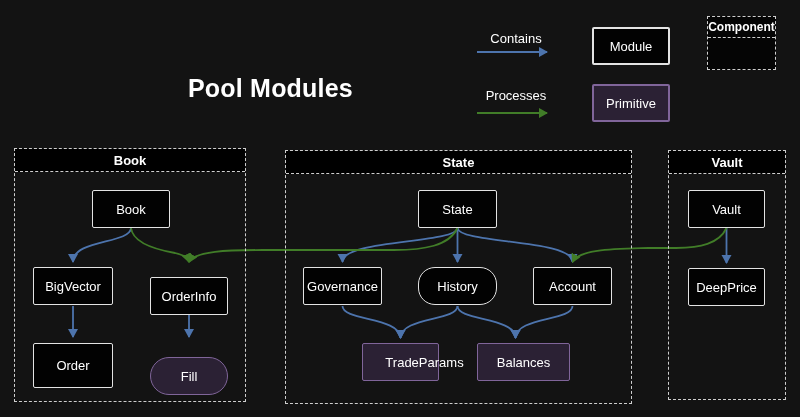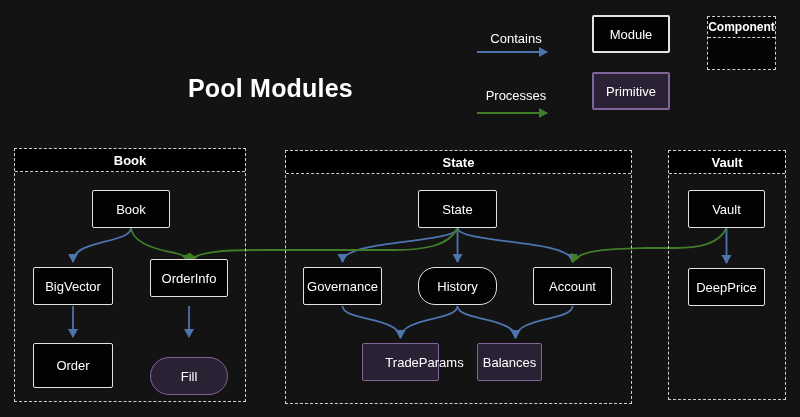--- a/index.html
+++ b/index.html
@@ -24,20 +24,21 @@
   .legend-label{
     position:absolute;width:120px;text-align:center;font-size:13px;
   }
   .lbl-contains{left:456px;top:31px;}
   .lbl-processes{left:456px;top:88px;}
   .legend-node{
     position:absolute;width:78px;height:38px;display:flex;align-items:center;
     justify-content:center;font-size:13px;border-radius:2px;
     background:var(--module-fill);border:2px solid var(--module-border);
     box-sizing:border-box;
+    margin-top:12px;
   }
   .legend-module{left:592px;top:15px;}
   .legend-primitive{
     left:592px;top:72px;background:var(--primitive-fill);
     border:2px solid var(--primitive-border);
   }
   .legend-component{
     position:absolute;left:707px;top:16px;width:69px;height:54px;
     border:1.6px dashed var(--container-dash);box-sizing:border-box;
     background:#050505;
@@ -65,29 +66,29 @@
     position:absolute;display:flex;align-items:center;justify-content:center;
     font-size:13px;background:var(--module-fill);
     border:1.6px solid var(--module-border);border-radius:2px;
     box-sizing:border-box;color:var(--text);
   }
   .node.primitive{
     background:var(--primitive-fill);border-color:var(--primitive-border);
   }
   .n-book{left:92px;top:190px;width:78px;height:38px;}
   .n-bigvector{left:33px;top:267px;width:80px;height:38px;}
-  .n-orderinfo{left:150px;top:259px;width:78px;height:38px;}
+  .n-orderinfo{left:150px;top:277px;width:78px;height:38px;}
   .n-order{left:33px;top:343px;width:80px;height:45px;}
   .n-fill{left:150px;top:357px;width:78px;height:38px;border-radius:19px;}
   .n-state{left:418px;top:190px;width:79px;height:38px;}
   .n-governance{left:303px;top:267px;width:79px;height:38px;}
   .n-history{left:418px;top:267px;width:79px;height:38px;border-radius:17px;}
   .n-account{left:533px;top:267px;width:79px;height:38px;}
   .n-tradeparams{left:362px;top:343px;width:77px;height:38px;padding-left:48px;}
-  .n-balances{left:477px;top:343px;width:65px;height:38px;}
+  .n-balances{left:477px;top:343px;width:93px;height:38px;}
   .n-vault{left:688px;top:190px;width:77px;height:38px;}
   .n-deepprice{left:688px;top:268px;width:77px;height:38px;}
   
   svg.edges{position:absolute;inset:0;pointer-events:none;}
   .eb{stroke:var(--contains-arrow);stroke-width:1.8;fill:none;}
   .eg{stroke:var(--processes-arrow);stroke-width:1.8;fill:none;}
   .mb{fill:var(--contains-arrow);}
   .mg{fill:var(--processes-arrow);}
 </style>
 </head>

